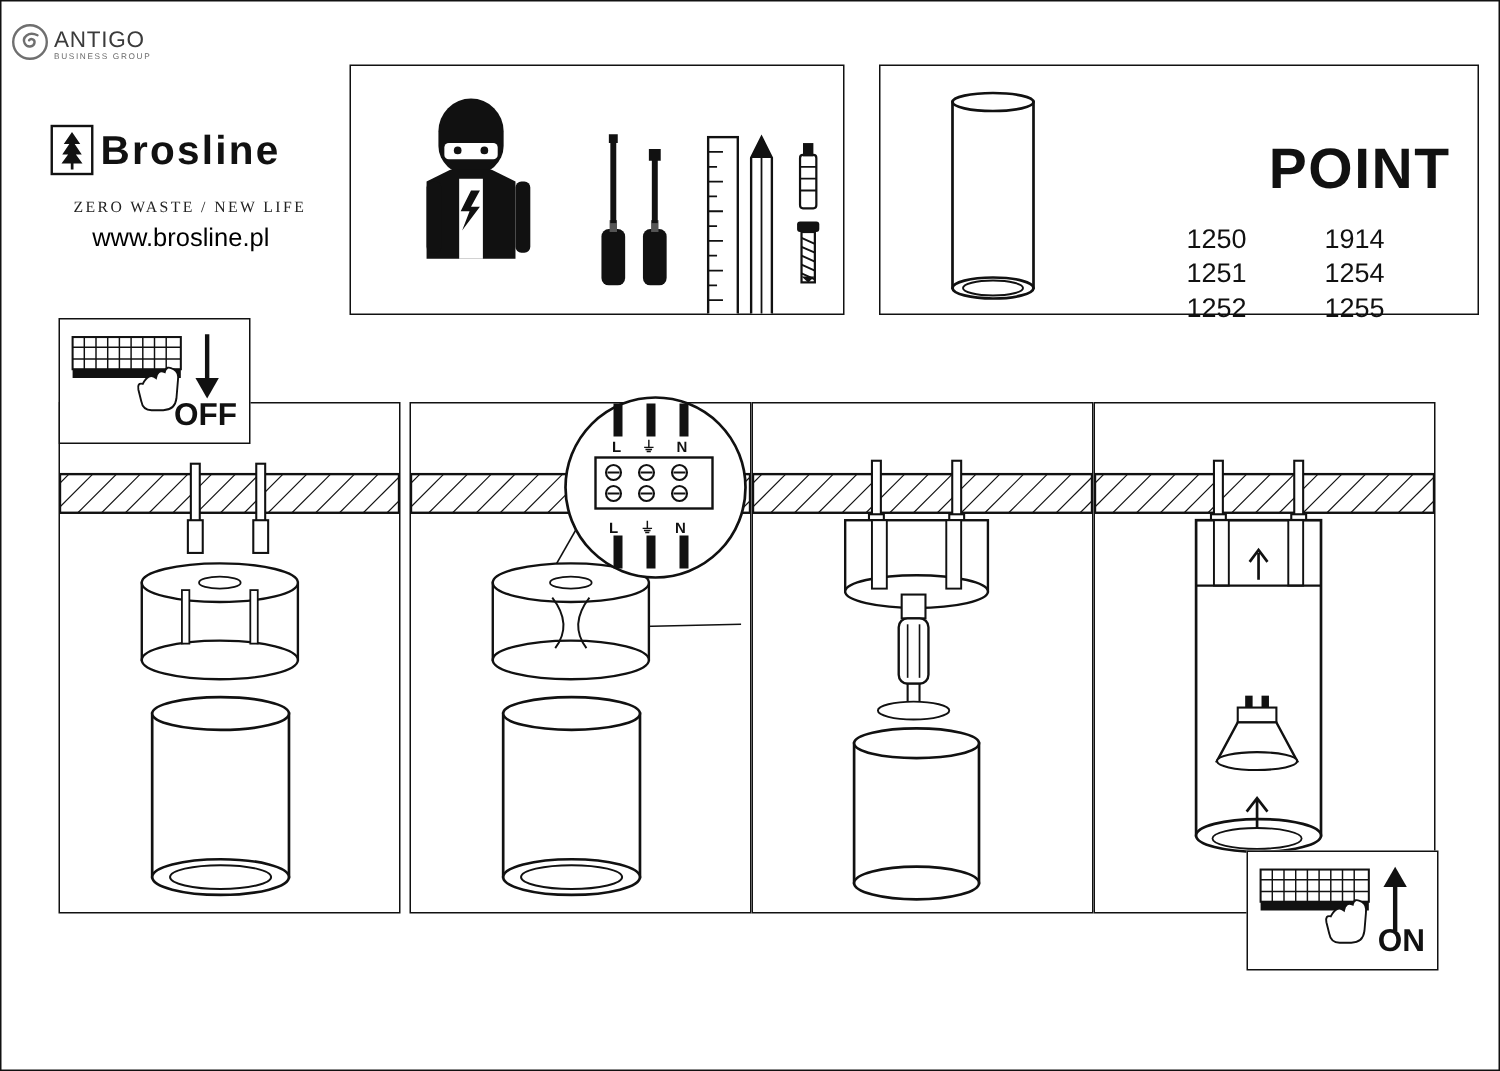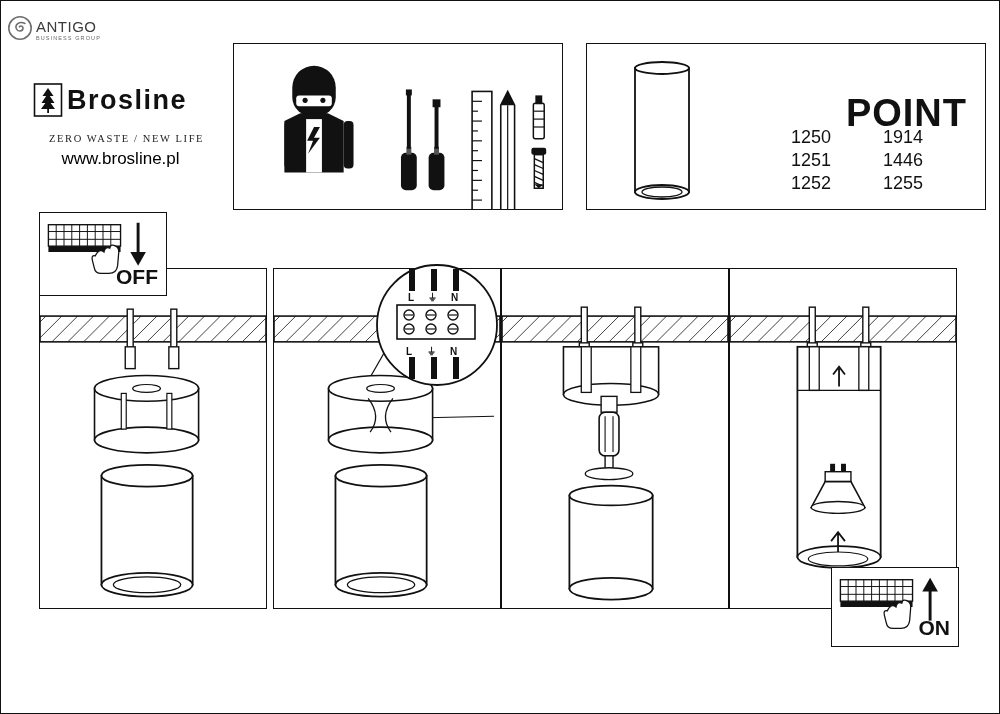--- a/index.html
+++ b/index.html
@@ -68,21 +68,21 @@
 
   
   #tools-panel { left: 232px; top: 42px; width: 330px; height: 167px; }
   
   #product-panel { left: 585px; top: 42px; width: 400px; height: 167px; }
   #product-name {
     position: absolute; right: 18px; top: 48px;
     font-size: 38px; font-weight: bold; letter-spacing: 1px; color: #111;
   }
   #product-codes {
-    position: absolute; right: 22px; top: 83px;
+    position: absolute; right: 22px; top: 105px;
     display: grid; grid-template-columns: 80px 80px; gap: 2px 12px;
     font-size: 18px; color: #111; text-align: left;
   }
 
   
   #step1 { left: 38px;  top: 267px; width: 228px; height: 341px; }
   #step2 { left: 272px; top: 267px; width: 228px; height: 341px; }
   #step3 { left: 500px; top: 267px; width: 228px; height: 341px; }
   #step4 { left: 728px; top: 267px; width: 228px; height: 341px; }
 
@@ -205,21 +205,21 @@
       <rect x="18" y="10" width="54" height="124" fill="#fff" stroke="#111" stroke-width="1.8"></rect>
       <ellipse cx="45" cy="10" rx="27" ry="6" fill="#fff" stroke="#111" stroke-width="1.8"></ellipse>
       <ellipse cx="45" cy="134" rx="27" ry="7" fill="#fff" stroke="#111" stroke-width="1.8"></ellipse>
       <ellipse cx="45" cy="134" rx="20" ry="5" fill="#fff" stroke="#111" stroke-width="1.3"></ellipse>
     </svg>
     <div id="product-name">POINT</div>
     <div id="product-codes">
       <span>1250</span>
       <span>1914</span>
       <span>1251</span>
-      <span>1446</span>
+      <span>1254</span>
       <span>1252</span>
       <span>1255</span>
     </div>
   </div>
 
   <div id="step1" class="abs box">
     <svg viewBox="0 0 228 341" width="226" height="339">
 
       <g>
         <rect x="0" y="47" width="228" height="26" fill="#fff" stroke="#111" stroke-width="1.6"></rect>

